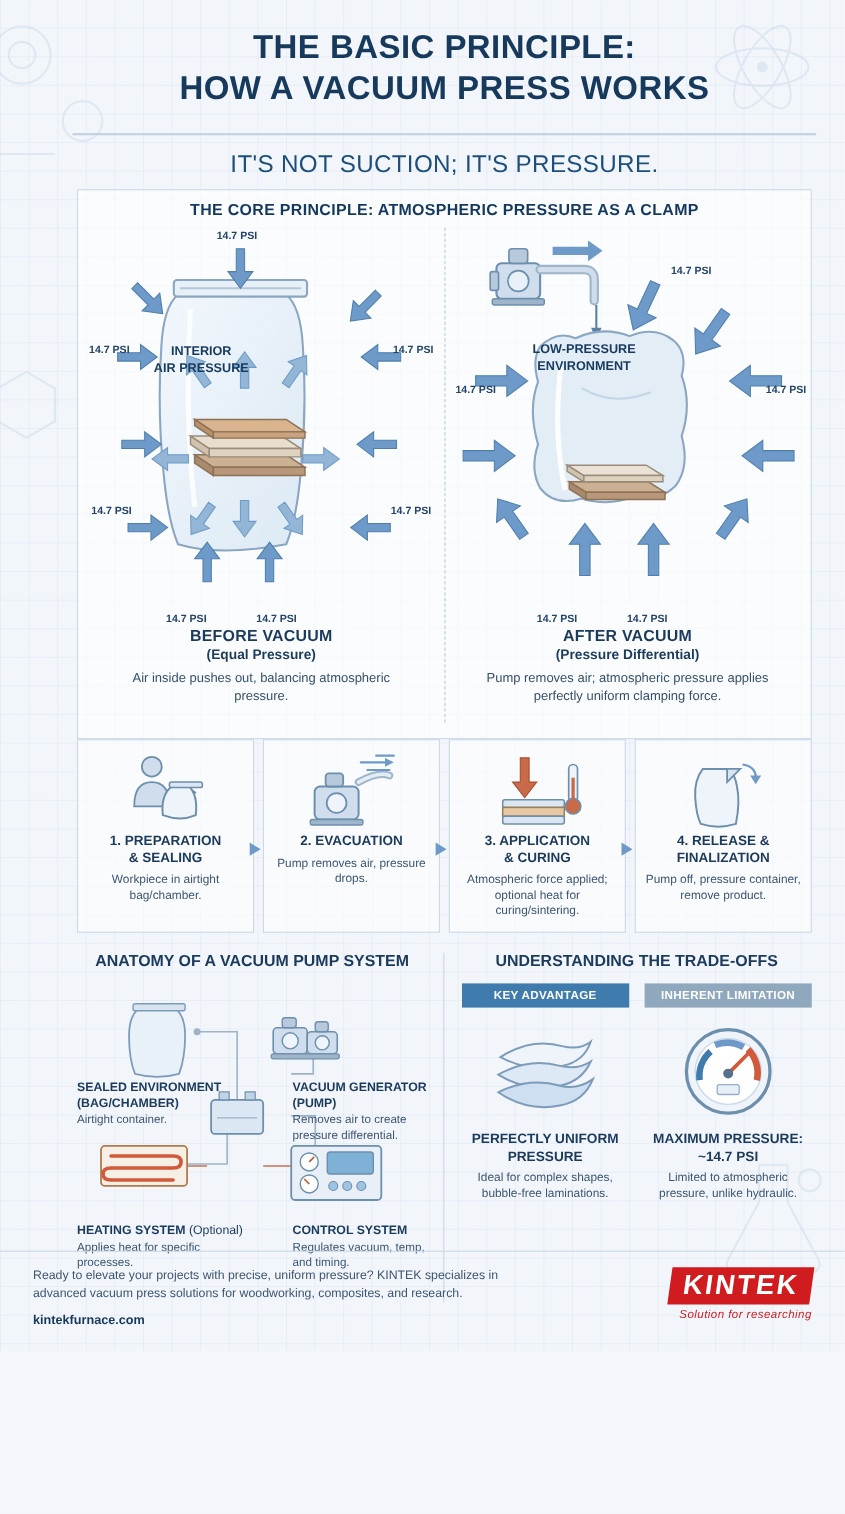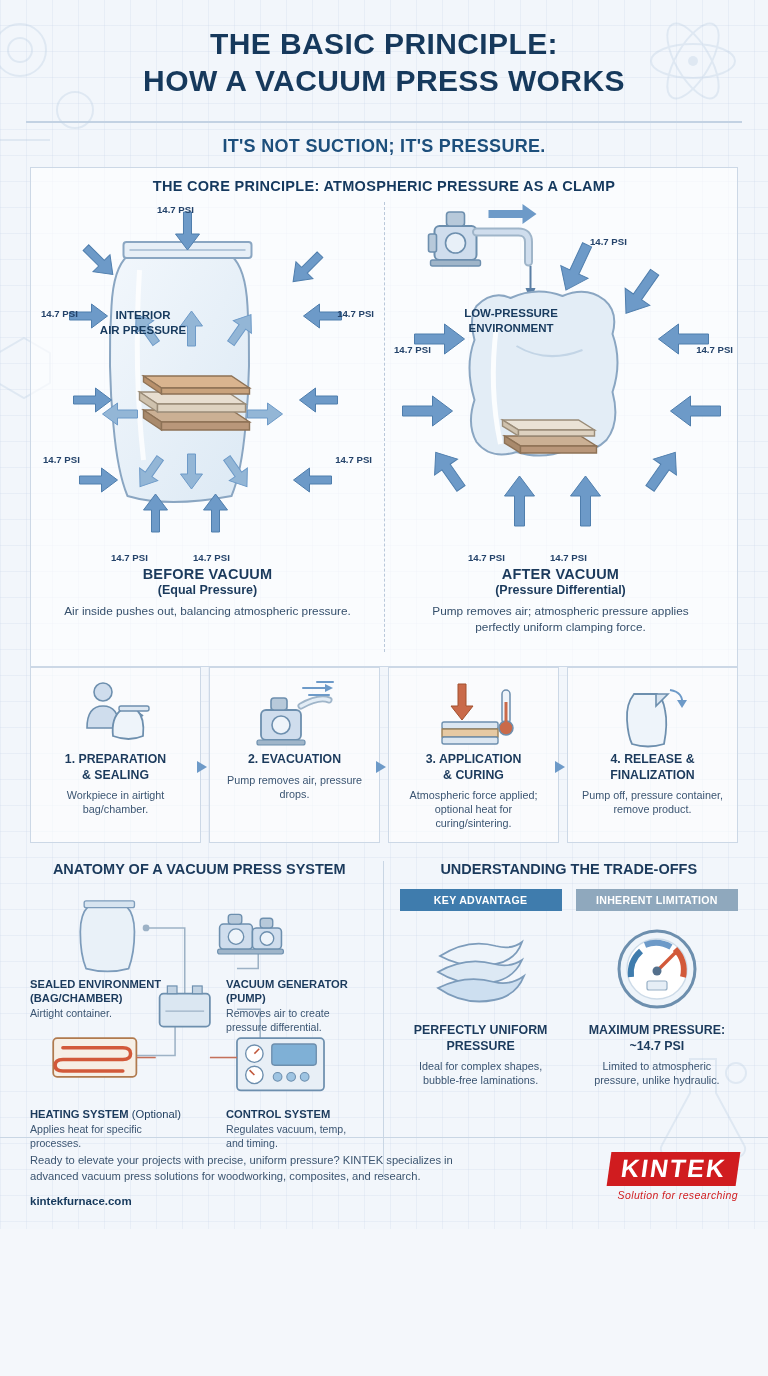--- a/index.html
+++ b/index.html
@@ -12,32 +12,33 @@
   }
   #page {
     position: relative;
     width: 768px; height: 1229px;
     background:
       linear-gradient(0deg, rgba(210,222,238,.35) 1px, transparent 1px),
       linear-gradient(90deg, rgba(210,222,238,.35) 1px, transparent 1px),
       #f2f6fb;
     background-size: 26px 26px, 26px 26px;
     overflow: hidden;
+    padding-left: 40px;
   }
   .bg-deco { position: absolute; opacity: .35; pointer-events: none; }
 
   
   .header { padding: 26px 28px 6px; text-align: center; }
   .title {
     font-size: 30px; font-weight: bold; letter-spacing: .4px;
     line-height: 1.22; color: #16395c;
   }
   .rule { height: 2px; background: #c3d2e3; margin: 16px 26px 0; }
   .subtitle {
-    text-align: center; font-size: 18px; font-weight: bold;
+    text-align: center; font-size: 22px; font-weight: normal;
     color: #1d4f7c; padding: 13px 0 10px; letter-spacing: .3px;
   }
 
   
   .panel {
     margin: 0 30px; border: 1px solid #ccd8e6; background: rgba(255,255,255,.62);
   }
   .panel-title {
     text-align: center; font-size: 14.5px; font-weight: bold;
     letter-spacing: .3px; padding: 10px 6px 8px; color: #15395e;
@@ -392,21 +393,21 @@
         <span>4. RELEASE &amp;</span><br>
         <span>FINALIZATION</span>
       </div>
       <div class="step-desc">Pump off, pressure container, remove product.</div>
     </div>
   </div>
 
   <div class="bottom">
 
     <div class="bcol left">
-      <div class="bhead">ANATOMY OF A VACUUM PRESS SYSTEM</div>
+      <div class="bhead">ANATOMY OF A VACUUM PUMP SYSTEM</div>
       <div class="anatomy">
         <svg width="100%" height="250" viewBox="0 0 350 250">
 
           <g fill="none" stroke="#9db2c6" stroke-width="1.6">
             <path d="M120,36 H160 V104"></path>
             <path d="M236,46 V78 H214"></path>
             <path d="M160,128 H150 V168 H96"></path>
             <path d="M214,120 H238 V150"></path>
           </g>
           <circle cx="120" cy="36" r="3.5" fill="#9db2c6"></circle>

